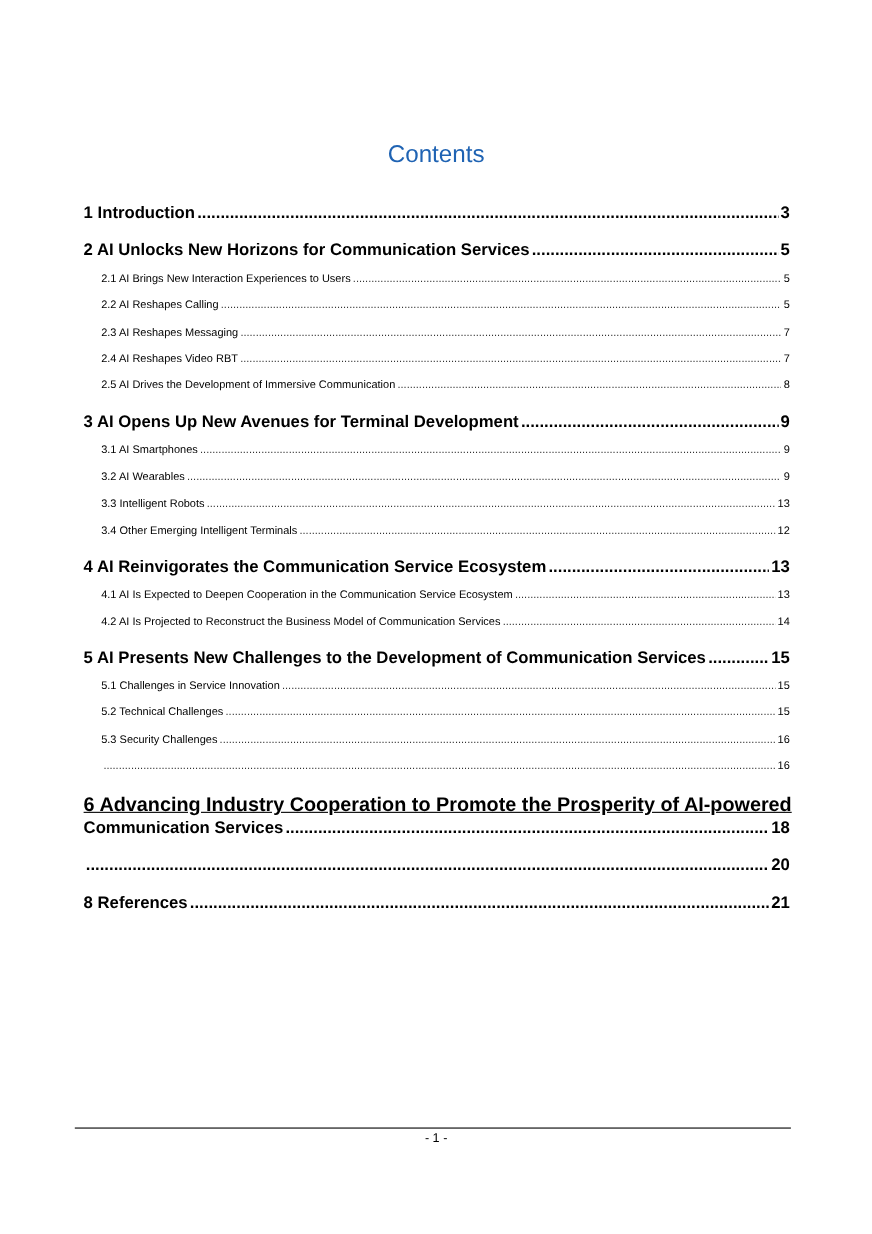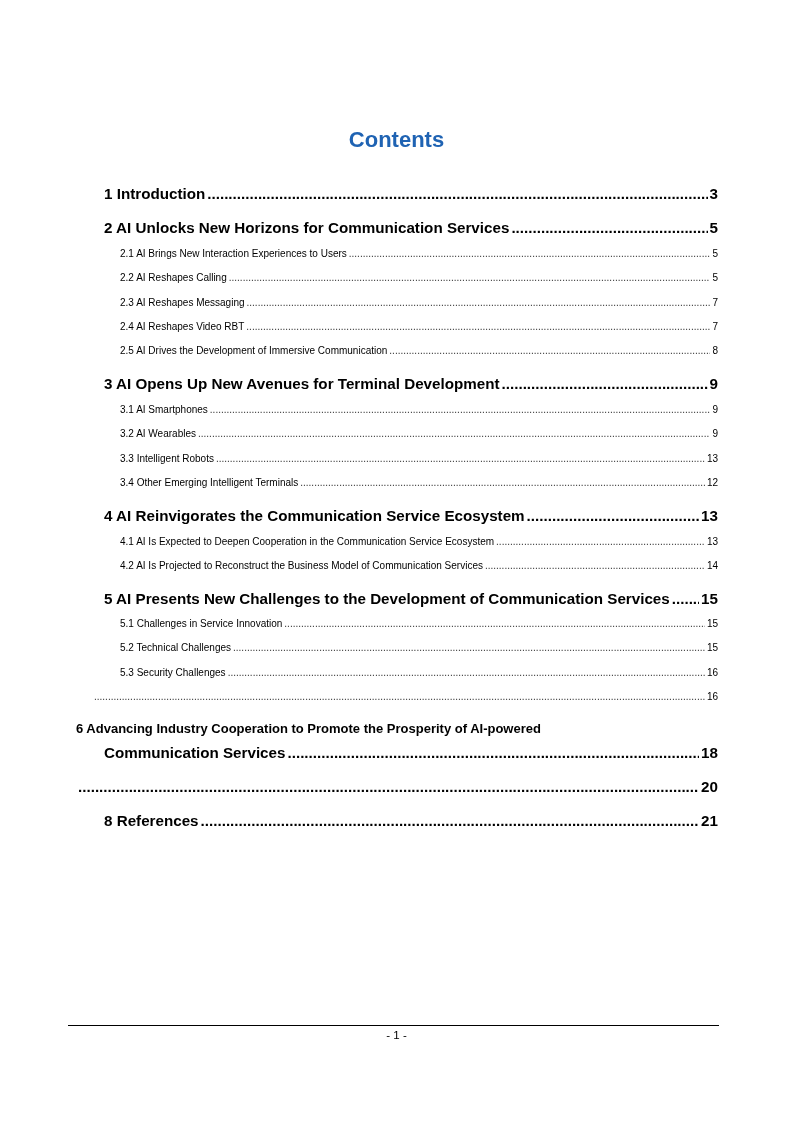--- a/index.html
+++ b/index.html
@@ -1,29 +1,29 @@
 <!DOCTYPE html>
 <html><head>
 <meta charset="utf-8">
 <style>
   html, body { margin:0; padding:0; background:#ffffff; }
   body { width:793px; height:1122px; position:relative; overflow:hidden;
          font-family:"Liberation Sans", sans-serif; color:#000; }
   .title { position:absolute; top:127px; left:0; width:793px; text-align:center;
-           font-size:22px; font-weight:bold; color:#1f63b3; }
+           font-size:22px; font-weight:normal; color:#1f63b3; }
   .toc { position:absolute; left:76px; width:642px; top:0; }
   .entry { position:absolute; left:0; width:642px; display:flex; align-items:baseline; white-space:nowrap; }
   .entry.l1 { font-size:15.2px; font-weight:bold; }
   .entry.l2 { font-size:10px; padding-left:16px; width:626px; }
-  .entry .label { flex:0 0 auto;margin-left:28px; }
+  .entry .label { flex:0 0 auto; }
   .entry .dots { flex:1 1 auto; overflow:hidden; margin:0 2px; }
   .entry .dots::before { content:"............................................................................................................................................................................................................................................................................................................"; letter-spacing:0px; }
   .entry.l2 .dots { color:#333; }
   .entry .page { flex:0 0 auto; }
-  .wrap-first { position:absolute; left:0; font-size:13px; font-weight:bold; white-space:nowrap; }
+  .wrap-first { position:absolute; left:0; font-size:18px; font-weight:bold; white-space:nowrap;text-decoration:underline; }
   .footer-line { position:absolute; left:68px; width:651px; top:1025px; height:0; border-top:1.2px solid #000; }
   .page-num { position:absolute; top:1029px; left:0; width:793px; text-align:center; font-size:11.5px; }
 </style>
 </head>
 <body>
 
 <div class="title" style="color: rgb(31, 99, 179);">Contents</div>
 
 <div class="toc">
 

